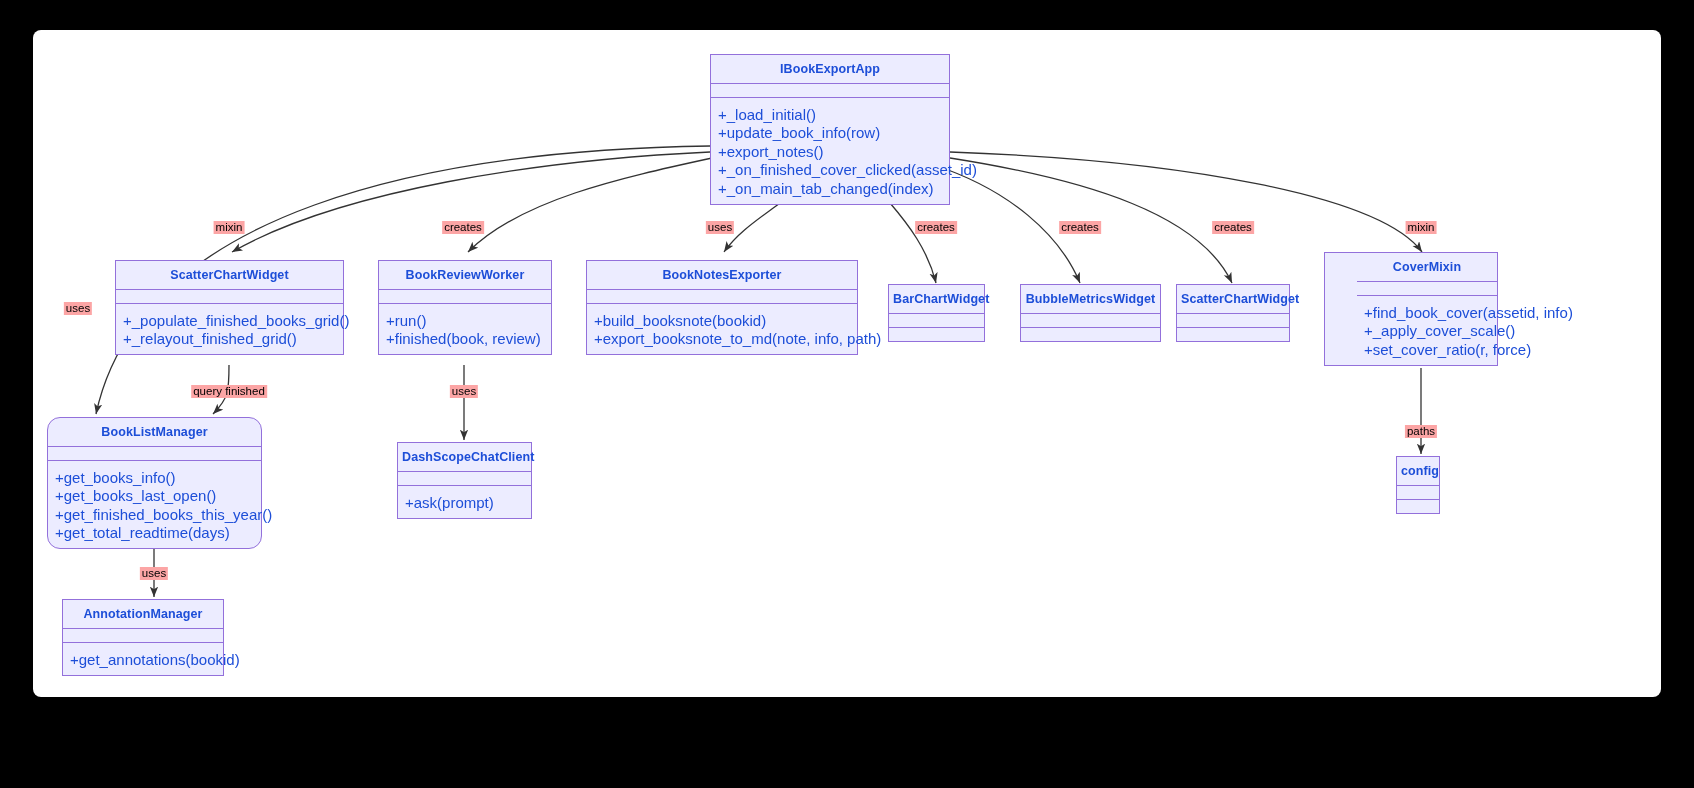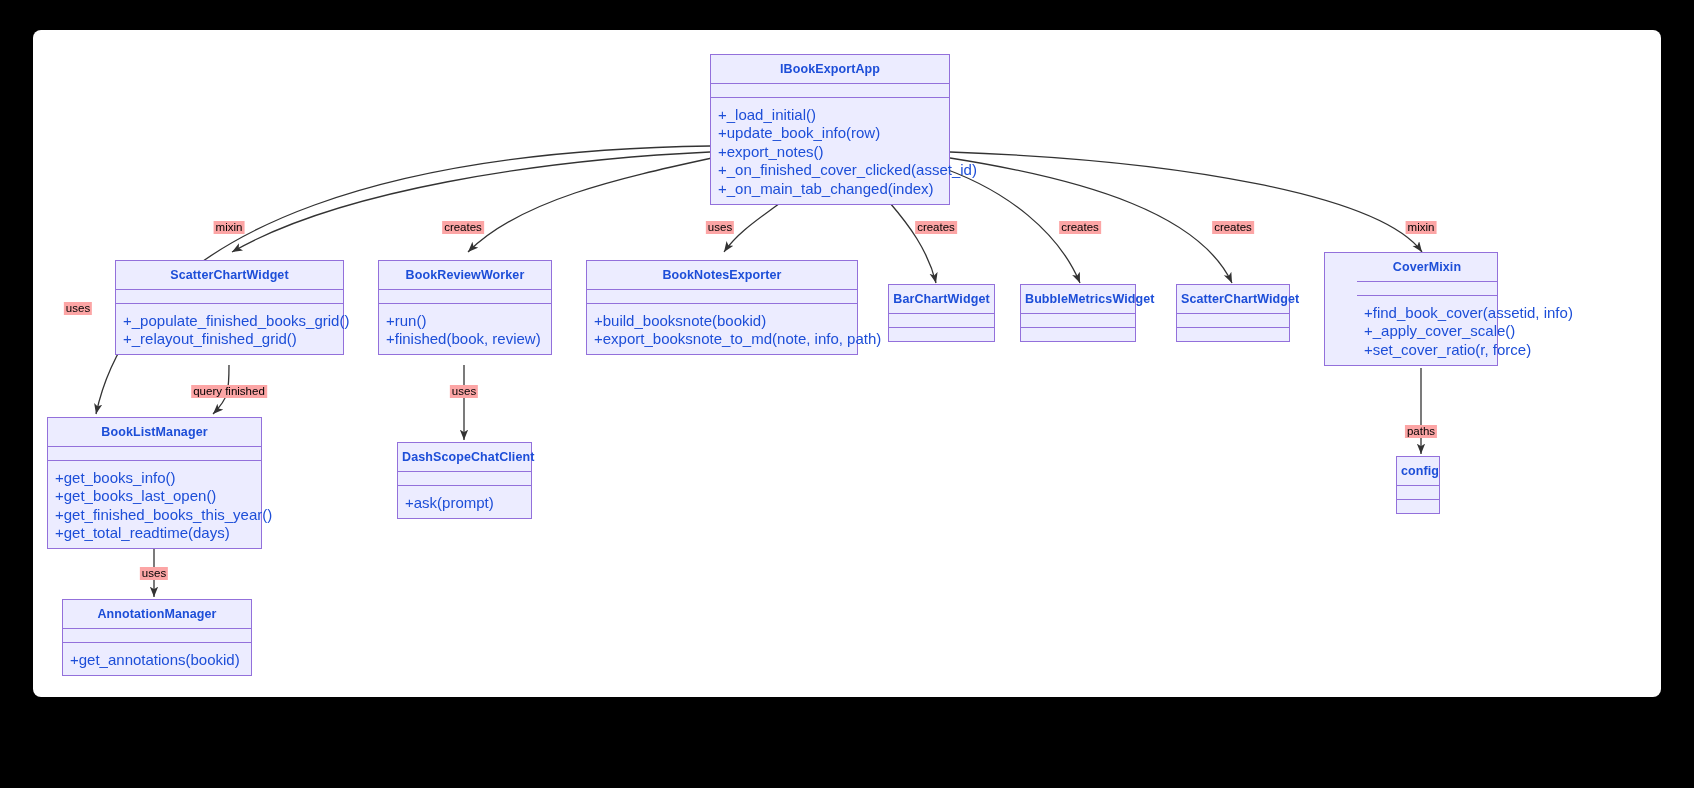--- a/index.html
+++ b/index.html
@@ -157,27 +157,27 @@
 
   <div class="umlbox" style="left:586px; top:260px; width:272px;">
     <div class="uml-title">BookNotesExporter</div>
     <div class="uml-attrs"></div>
     <div class="uml-methods">
       <div class="uml-method">+build_booksnote(bookid)</div>
       <div class="uml-method">+export_booksnote_to_md(note, info, path)</div>
     </div>
   </div>
 
-  <div class="umlbox" style="left:888px; top:284px; width:107px;">
+  <div class="umlbox" style="left:888px; top:284px; width:97px;">
     <div class="uml-title">BarChartWidget</div>
     <div class="uml-attrs"></div>
     <div class="uml-methods" style="padding:0; min-height:13px;"></div>
   </div>
 
-  <div class="umlbox" style="left:1020px; top:284px; width:116px;">
+  <div class="umlbox" style="left:1020px; top:284px; width:141px;">
     <div class="uml-title">BubbleMetricsWidget</div>
     <div class="uml-attrs"></div>
     <div class="uml-methods" style="padding:0; min-height:13px;"></div>
   </div>
 
   <div class="umlbox" style="left:1176px; top:284px; width:114px;">
     <div class="uml-title">ScatterChartWidget</div>
     <div class="uml-attrs"></div>
     <div class="uml-methods" style="padding:0; min-height:13px;"></div>
   </div>
@@ -185,40 +185,40 @@
   <div class="umlbox" style="left:1324px; top:252px; width:174px;padding-left:32px;">
     <div class="uml-title">CoverMixin</div>
     <div class="uml-attrs"></div>
     <div class="uml-methods">
       <div class="uml-method">+find_book_cover(assetid, info)</div>
       <div class="uml-method">+_apply_cover_scale()</div>
       <div class="uml-method">+set_cover_ratio(r, force)</div>
     </div>
   </div>
 
-  <div class="umlbox" style="left:47px; top:417px; width:215px;">
+  <div class="umlbox" style="left:47px; top:417px; width:215px;border-radius:13px;">
     <div class="uml-title">BookListManager</div>
     <div class="uml-attrs"></div>
     <div class="uml-methods">
       <div class="uml-method">+get_books_info()</div>
       <div class="uml-method">+get_books_last_open()</div>
       <div class="uml-method">+get_finished_books_this_year()</div>
       <div class="uml-method">+get_total_readtime(days)</div>
     </div>
   </div>
 
   <div class="umlbox" style="left:397px; top:442px; width:135px;">
     <div class="uml-title">DashScopeChatClient</div>
     <div class="uml-attrs"></div>
     <div class="uml-methods">
       <div class="uml-method">+ask(prompt)</div>
     </div>
   </div>
 
-  <div class="umlbox" style="left:62px; top:599px; width:190px;">
+  <div class="umlbox" style="left:62px; top:599px; width:162px;">
     <div class="uml-title">AnnotationManager</div>
     <div class="uml-attrs"></div>
     <div class="uml-methods">
       <div class="uml-method">+get_annotations(bookid)</div>
     </div>
   </div>
 
   <div class="umlbox" style="left:1396px; top:456px; width:44px;">
     <div class="uml-title">config</div>
     <div class="uml-attrs"></div>

